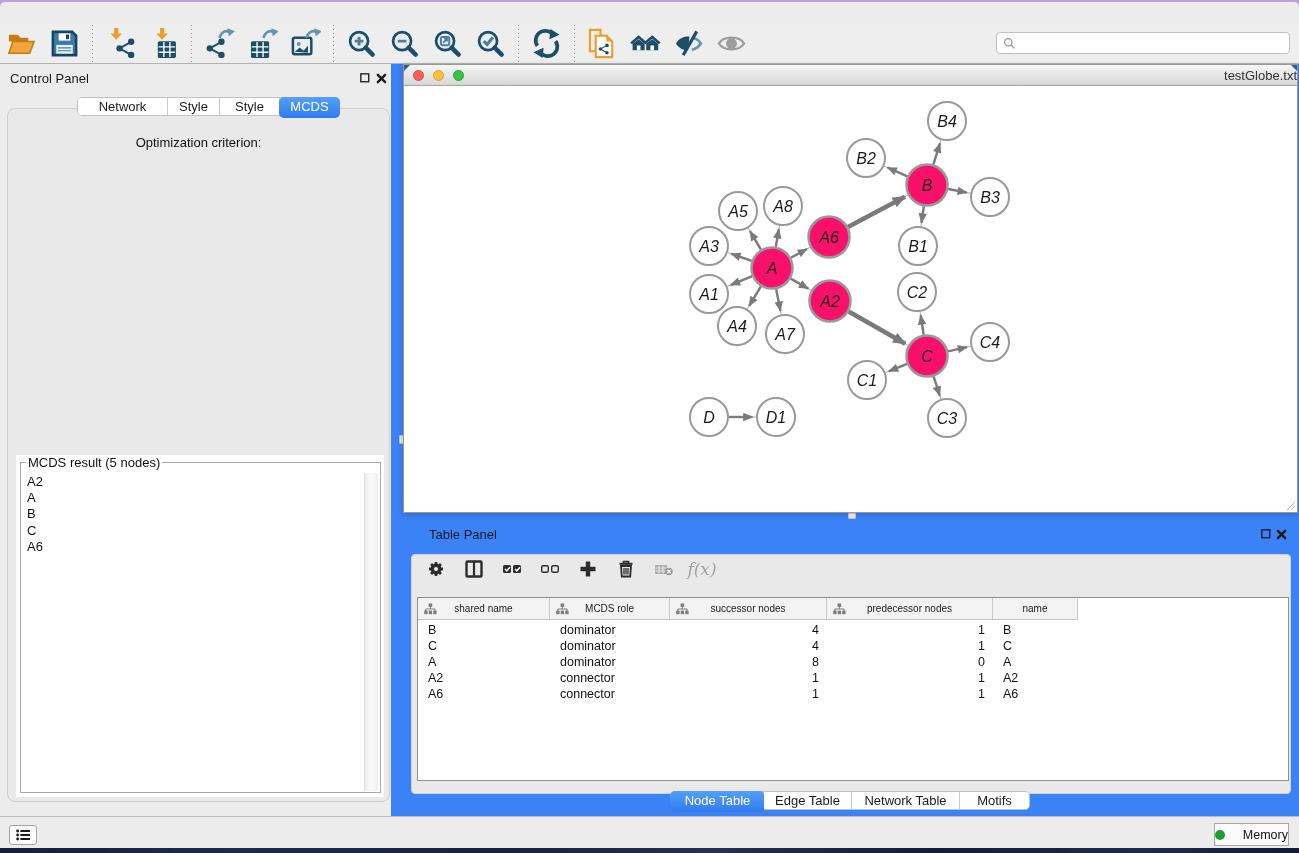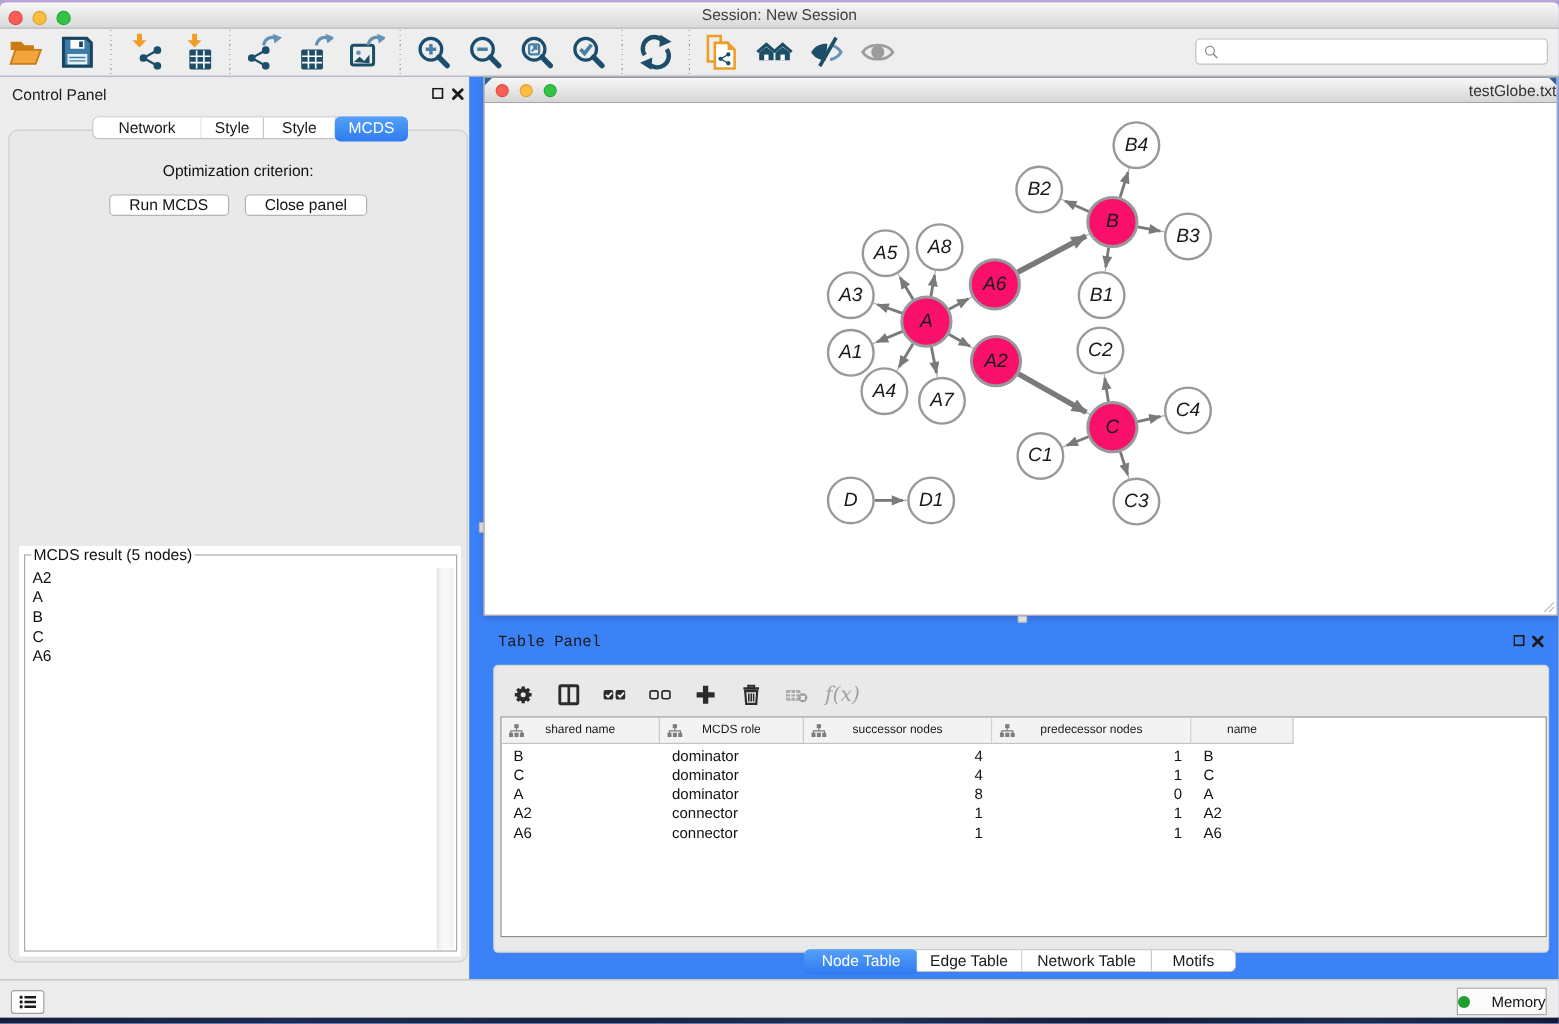--- a/index.html
+++ b/index.html
@@ -91,27 +91,27 @@
   .nw-titlebar .tl.yellow { left:29px; }
   .nw-titlebar .tl.green { left:49px; }
   .nw-corner { position:absolute; width:0; height:0; border-style:solid; }
   .nw-corner.left { left:0; top:0; border-width:6px 6px 0 0; border-color:#2d5e9e transparent transparent transparent; }
   .nw-corner.right { right:0; top:0; border-width:0 6px 6px 0; border-color:transparent #2d5e9e transparent transparent; }
   .nw-canvas { position:absolute; left:0; top:21px; right:0; bottom:0; background:#fff; overflow:hidden;font-style:italic; }
   .nw-grip { position:absolute; right:1px; bottom:1px; width:12px; height:12px; }
 
   
   .table-panel { position:absolute; left:391px; top:456px; right:0; bottom:0; }
-  .table-panel .panel-title { left:24px;font-family:Liberation Mono, monospace; }
+  .table-panel .panel-title { left:38px; }
   .table-panel .panel-float { right:28px; }
   .table-panel .panel-close { right:12px; }
   .tp-body { position:absolute; left:20px; top:34px; width:880px; height:240px;
     background:#e9e9e9; border:1px solid #d2d2d2; border-radius:4px; }
   .tp-toolbar { position:absolute; left:5px; top:0; height:37px; display:flex; align-items:center; }
-  .tp-tbtn { width:38px; height:30px; display:flex; align-items:flex-end; justify-content:center; }
+  .tp-tbtn { width:38px; height:30px; display:flex; align-items:flex-start; justify-content:center; }
   .tp-tbtn svg { width:20px; height:20px; }
   .tp-tbtn .fx-label { font-family:"DejaVu Serif","Liberation Serif",serif; font-style:italic;
     font-size:17px; color:#a2a2a2; }
   .tp-table { position:absolute; left:5px; right:1px; top:42px; bottom:12px; background:#fff;
     border:1px solid #8f8f8f; overflow:hidden; }
   .tp-header { position:absolute; left:0; top:0; right:0; height:22px; display:flex; }
   .th-cell { position:relative; height:22px; background:#f3f3f3; border-right:1px solid #c9c9c9;
     border-bottom:1px solid #c3c3c3; }
   .th-cell .th-label { position:absolute; left:0; right:0; top:0; line-height:21px; text-align:center;
     font-size:10px; color:#1a1a1a; }
@@ -329,26 +329,20 @@
       <path d="M3 6.5 L6.5 2.8 L10 6.5" stroke="#fff" stroke-width="1.8" fill="none"></path>
       <path d="M3 10.5 L6.5 14.2 L10 10.5" stroke="#fff" stroke-width="1.8" fill="none"></path>
     </symbol>
   </defs>
 </svg>
 
 <div class="desktop-bottom"></div>
 
 <div class="app-window">
 
-  <div class="titlebar">
-    <span class="tl red"></span>
-    <span class="tl yellow"></span>
-    <span class="tl green"></span>
-    <div class="title">Session: New Session</div>
-  </div>
 
   <div class="toolbar" id="main-toolbar">
     <div class="tb-item">
         <svg>
           <use href="#i-open-folder"></use>
         </svg>
       </div>
       <div class="tb-item">
         <svg>
           <use href="#i-save"></use>
@@ -452,24 +446,20 @@
       <div class="cp-tabs" id="cp-tabs">
           <div class="seg-group">
             <div class="seg" style="width: 90px;">Network</div>
             <div class="seg" style="width: 52px;">Style</div>
             <div class="seg" style="width: 60px;">Style</div>
             <div class="seg selected" style="width: 61px;">MCDS</div>
           </div>
         </div>
       <div class="cp-content">
         <div class="opt-label">Optimization criterion:</div>
-        <div class="cp-buttons">
-          <button class="btn">Run MCDS</button>
-          <button class="btn">Close panel</button>
-        </div>
         <div class="result-panel">
           <div class="result-group">
             <span class="result-legend">MCDS result (5 nodes)</span>
             <div class="result-list" id="result-list">
                 <div class="result-item">A2</div>
                 <div class="result-item">A</div>
                 <div class="result-item">B</div>
                 <div class="result-item">C</div>
                 <div class="result-item">A6</div>
               </div>

